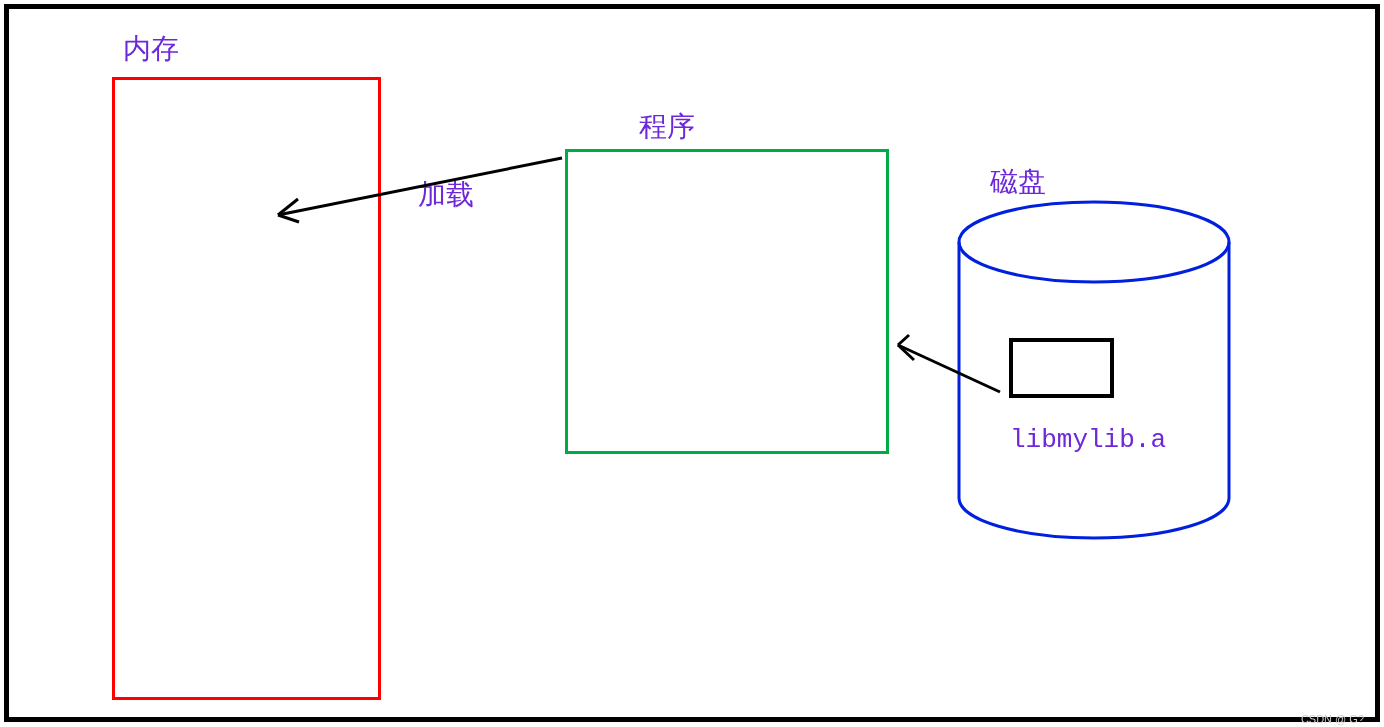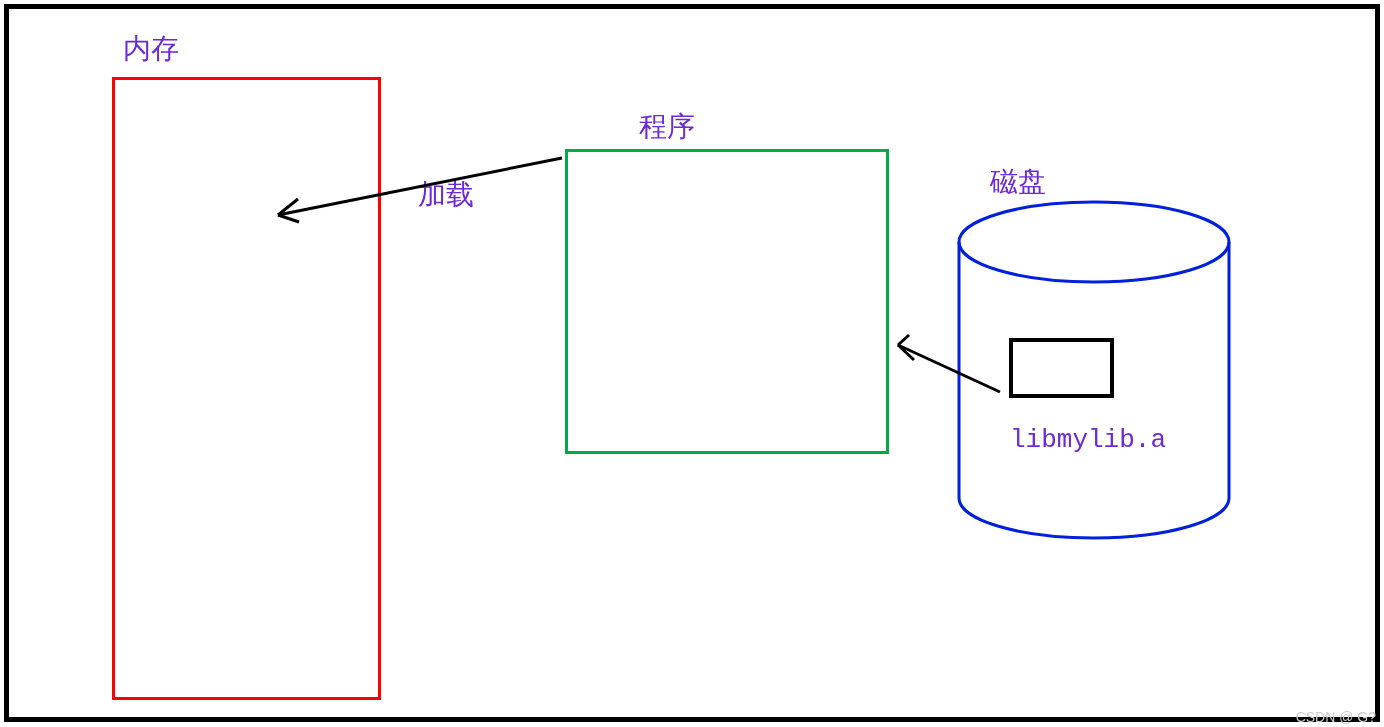--- a/index.html
+++ b/index.html
@@ -48,23 +48,23 @@
     .small-box {
       position: absolute;
       left: 1009px;
       top: 338px;
       width: 105px;
       height: 60px;
       border: 4px solid #000000;
     }
     .watermark {
       position: absolute;
-      right: 8px;
+      right: 20px;
       bottom: 2px;
-      font-size: 14px;
+      font-size: 11px;
       color: #cccccc;
     }
     svg.overlay {
       position: absolute;
       left: 0;
       top: 0;
       width: 1384px;
       height: 727px;
       pointer-events: none;
     }

